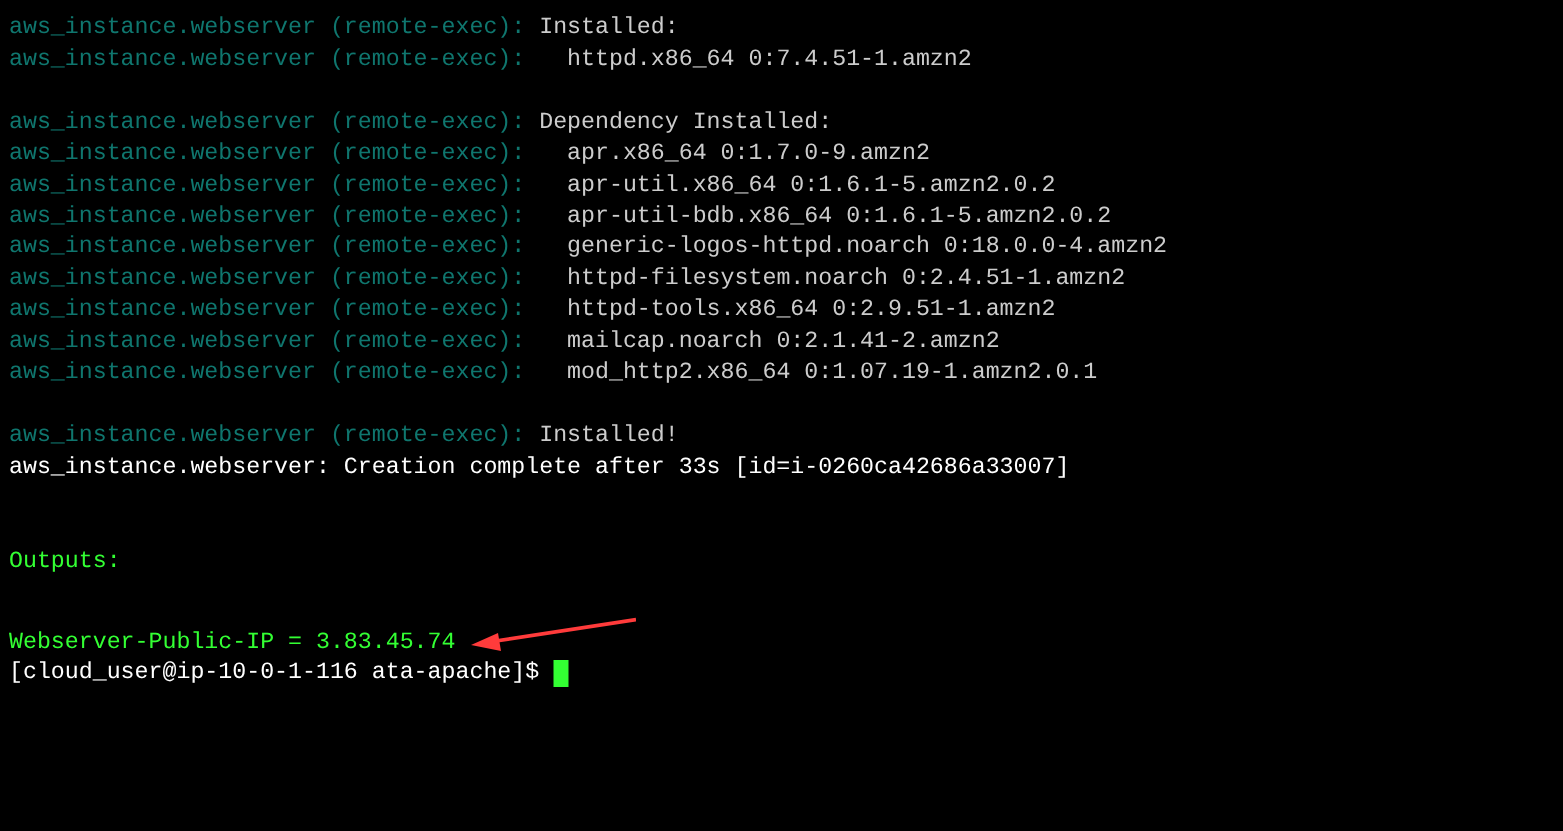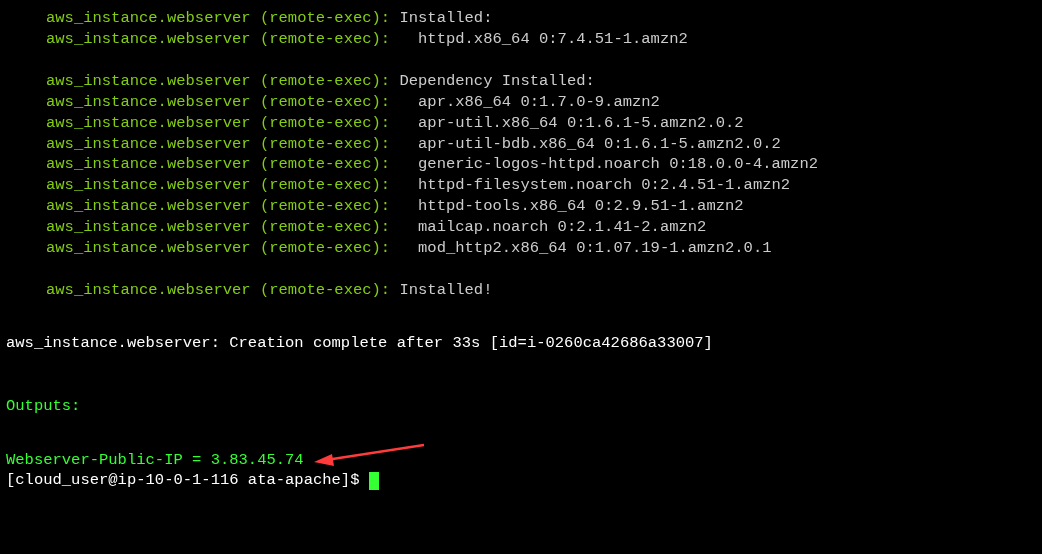--- a/index.html
+++ b/index.html
@@ -8,22 +8,22 @@
     background: #000000;
     font-family: "Consolas", "Menlo", "Courier New", monospace;
     font-size: 15.5px;
     line-height: 1.35;
     color: #cccccc;
     width: 1042px;
     box-sizing: border-box;
     overflow-wrap: break-word;
   }
   .line { white-space: pre-wrap; }
-  .prefix { color: #84cc16; margin-left: 40px; }
-  .white { color: #ffffff; margin-top: 32px; }
+  .prefix { color: #0f766e; }
+  .white { color: #ffffff; }
   .green { color: #33ff33; }
   .cursor {
     display: inline-block;
     width: 10px;
     height: 18px;
     background: #33ff33;
     vertical-align: text-bottom;
     margin-bottom: -1px;
   }
   .blank { height: 1.35em; }

